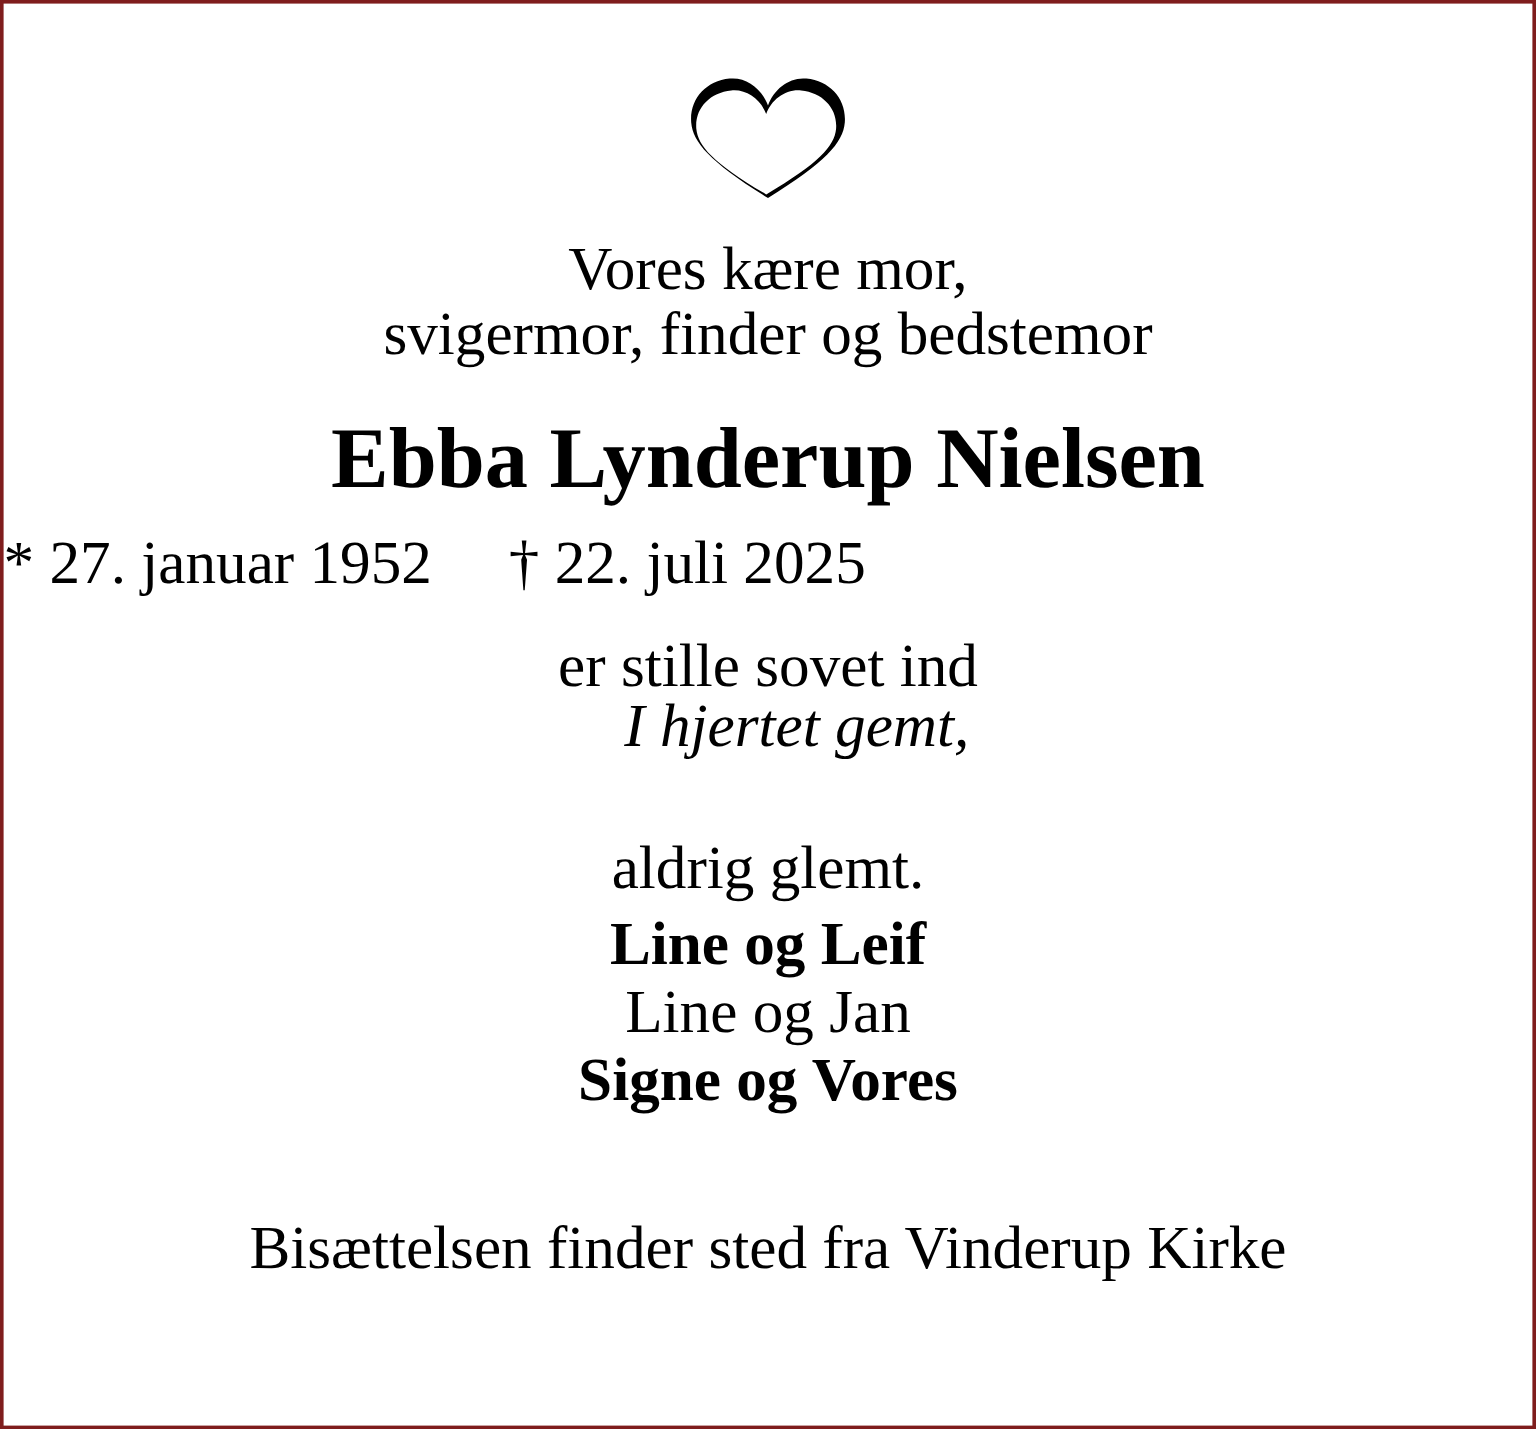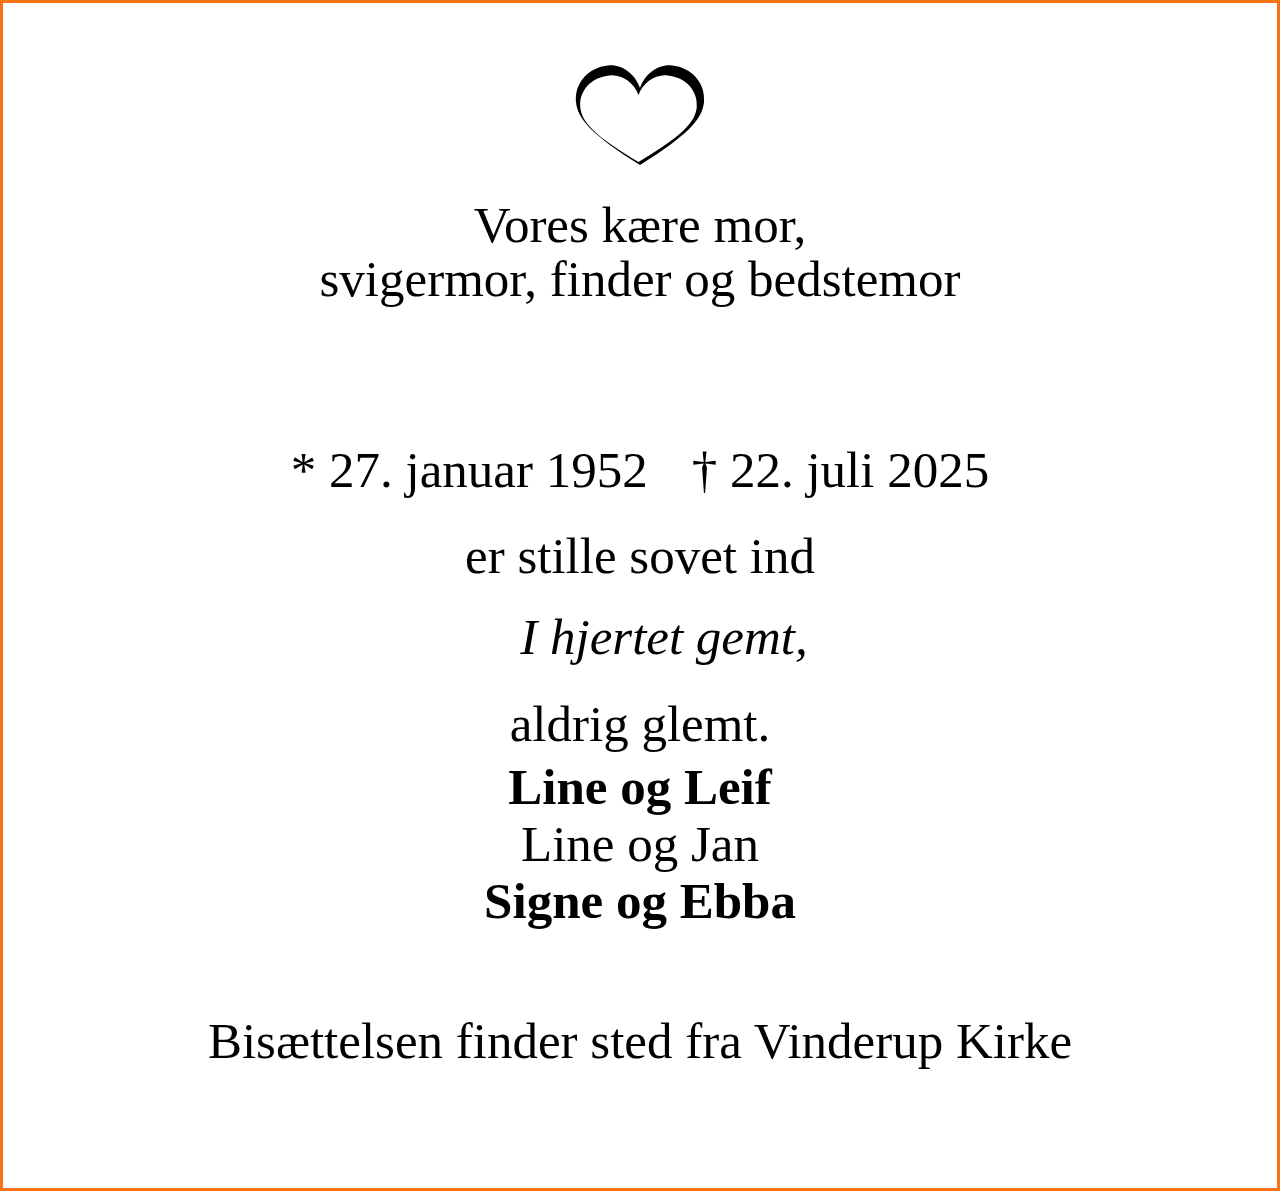--- a/index.html
+++ b/index.html
@@ -6,21 +6,21 @@
     margin: 0;
     padding: 0;
     background: #ffffff;
   }
   .card {
     position: relative;
     width: 1280px;
     height: 1191px;
     box-sizing: border-box;
     background: #ffffff;
-    border: 3px solid #f97316;
+    border: 3px solid #7f1d1d;
     font-family: "Liberation Serif", "DejaVu Serif", serif;
     color: #000000;
     overflow: hidden;
   }
   .line {
     position: absolute;
     left: 0;
     right: 0;
     text-align: center;
     line-height: 1;
@@ -30,23 +30,23 @@
   .heart-wrap {
     position: absolute;
     left: 569px;
     top: 58px;
     width: 136px;
     height: 106px;
   }
   .intro-1   { top: 197px; }
   .intro-2   { top: 251px; }
   .name      { top: 343px; font-size: 72px; font-weight: bold; }
-  .dates     { top: 442px; display: flex; justify-content: center; gap: 44px; }
+  .dates     { top: 442px; display: flex; justify-content: flex-start; gap: 64px; }
   .statement { top: 528px; }
-  .verse-1   { top: 609px; font-style: italic; margin-left: 48px; }
+  .verse-1   { top: 578px; font-style: italic; margin-left: 48px; }
   .verse-2   { top: 696px; }
   .mourner-1 { top: 759px; font-weight: bold; }
   .mourner-2 { top: 816px; font-weight: normal; }
   .mourner-3 { top: 873px; font-weight: bold; }
   .mourner-4 { top: 928px; font-weight: bold; }
   .ceremony-1 { top: 1013px; }
   .ceremony-2 { top: 1066px; }
 </style>
 </head>
 <body>
@@ -56,30 +56,31 @@
   <div class="heart-wrap">
     <svg width="136" height="106" viewBox="0 0 136 106" xmlns="http://www.w3.org/2000/svg" aria-hidden="true">
       <path fill="#000000" d="M68 27 C63 13, 50 3, 36 4.5 C16 6.5, 2.5 22, 4 41 C5.5 58, 20 74, 68 104 C116 74, 130.5 58, 132 41 C133.5 22, 120 6.5, 100 4.5 C86 3, 73 13, 68 27 Z"></path>
       <path fill="#ffffff" transform="translate(66.5 57.5) scale(0.91 0.87) translate(-68 -54)" d="M68 27 C63 13, 50 3, 36 4.5 C16 6.5, 2.5 22, 4 41 C5.5 58, 20 74, 68 104 C116 74, 130.5 58, 132 41 C133.5 22, 120 6.5, 100 4.5 C86 3, 73 13, 68 27 Z"></path>
     </svg>
   </div>
 
   <div class="line intro-1">Vores kære mor,</div>
   <div class="line intro-2">svigermor, finder og bedstemor</div>
 
+  <div class="line name">Ebba Lynderup Nielsen</div>
 
   <div class="line dates">
     <span>* 27. januar 1952</span>
     <span>† 22. juli 2025</span>
   </div>
 
   <div class="line statement">er stille sovet ind</div>
 
   <div class="line verse-1">I hjertet gemt,</div>
   <div class="line verse-2">aldrig glemt.</div>
 
   <div class="line mourner-1">Line og Leif</div>
   <div class="line mourner-2">Line og Jan</div>
-  <div class="line mourner-3">Signe og Ebba</div>
+  <div class="line mourner-3">Signe og Vores</div>
 
   <div class="line ceremony-1">Bisættelsen finder sted fra Vinderup Kirke</div>
 
 </div>
 
 </body></html>

